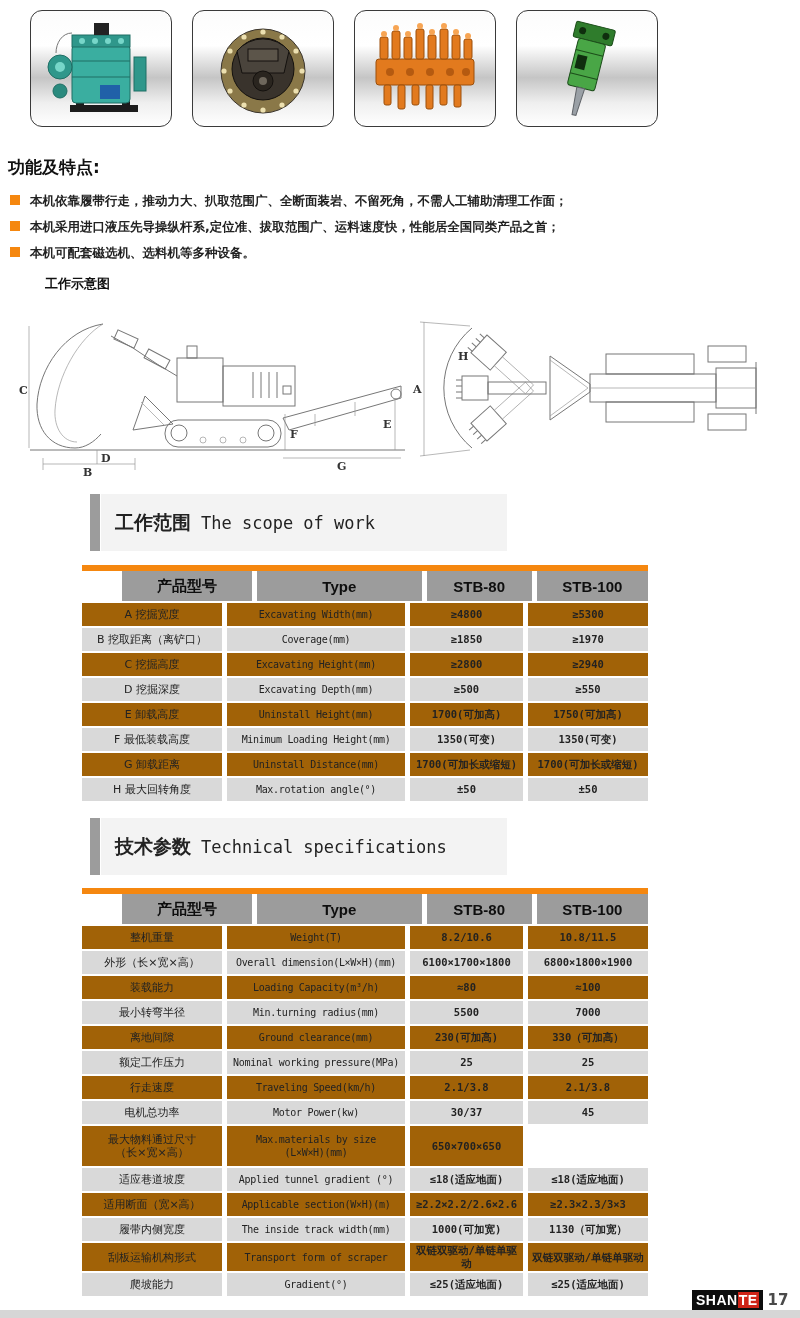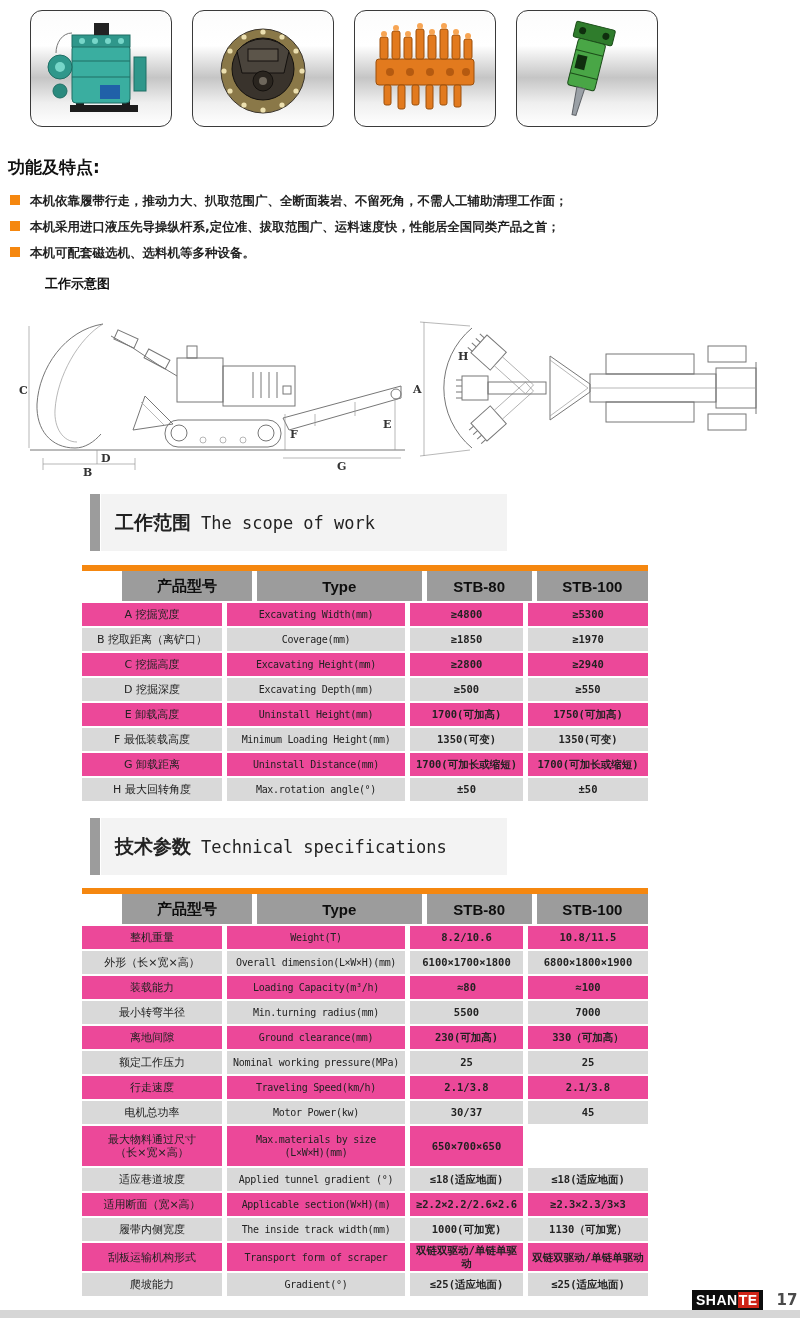--- a/index.html
+++ b/index.html
@@ -47,26 +47,26 @@
   .trow.thead{margin-top:0;padding-left:40px;}
   .cell{display:flex;align-items:center;justify-content:center;text-align:center;
         white-space:pre-line;min-height:23px;padding:1px 3px;box-sizing:border-box;line-height:13px;}
   .c0{width:140px;font-size:11px;color:#222;}
   .c1{width:178px;font-family:"DejaVu Sans Mono",monospace;font-size:10px;letter-spacing:-0.3px;color:#222;}
   .c2{width:113px;font-family:"DejaVu Sans Mono",monospace;font-weight:bold;font-size:10.5px;color:#222;}
   .c3{width:120px;font-family:"DejaVu Sans Mono",monospace;font-weight:bold;font-size:10.5px;color:#222;}
   .thead .cell{background:#9c9c9c;min-height:30px;color:#0e0e0e;}
   .thead .c0{font-size:15px;font-weight:bold;}
   .thead .c1,.thead .c2,.thead .c3{font-family:"Liberation Sans",sans-serif;font-size:15px;font-weight:bold;letter-spacing:0;}
-  .odd .cell{background:#ec4899;}
+  .odd .cell{background:#a16207;}
   .even .cell{background:#d9d9d9;}
   .tall .cell{min-height:40px;}
 
   
-  .brand{position:absolute;top:1290px;left:692px;display:flex;align-items:center;gap:14px;}
+  .brand{position:absolute;top:1290px;left:692px;display:flex;align-items:center;gap:5px;}
   .brand-box{background:#0d0d0d;padding:2px 4px;display:flex;align-items:center;}
   .brand-left{color:#ffffff;font:bold 14px "Liberation Sans",sans-serif;letter-spacing:0.5px;}
   .brand-right{color:#ffffff;font:bold 14px "Liberation Sans",sans-serif;background:#cf2417;padding:0 1px;letter-spacing:0.5px;}
   .page-num{font:bold 15px "DejaVu Sans",sans-serif;color:#4a4a4a;}
   .bottom-strip{position:absolute;left:0;top:1310px;width:800px;height:8px;background:#d6d6d6;}
 </style>
 </head>
 <body>
 
 <div class="products">

